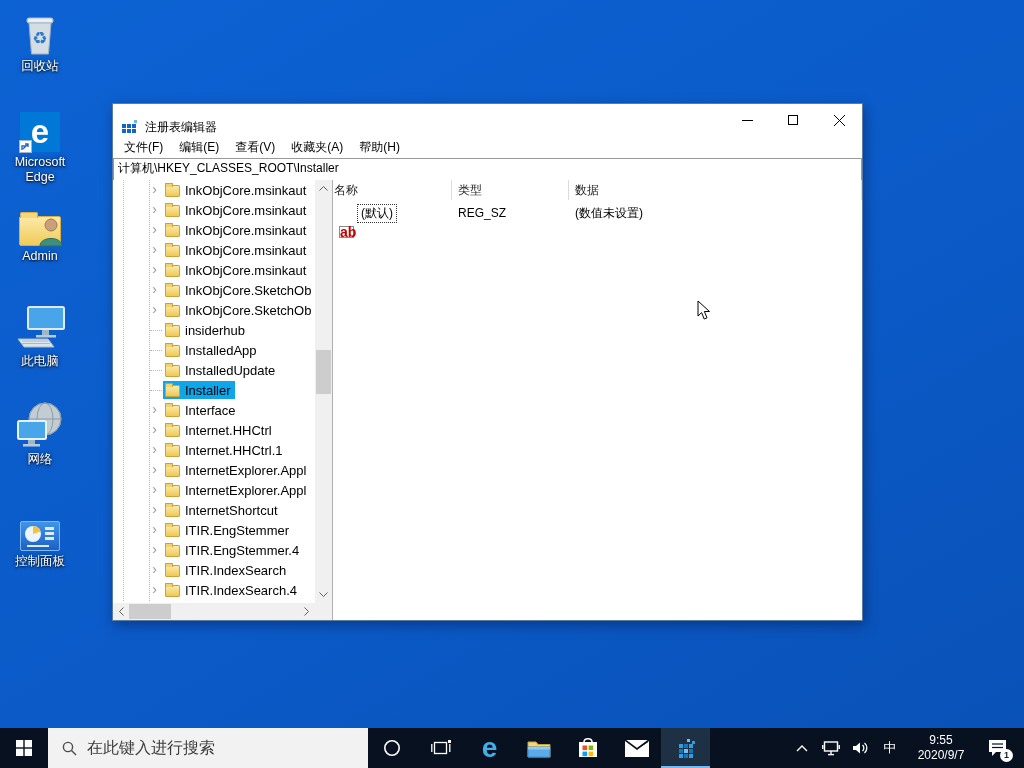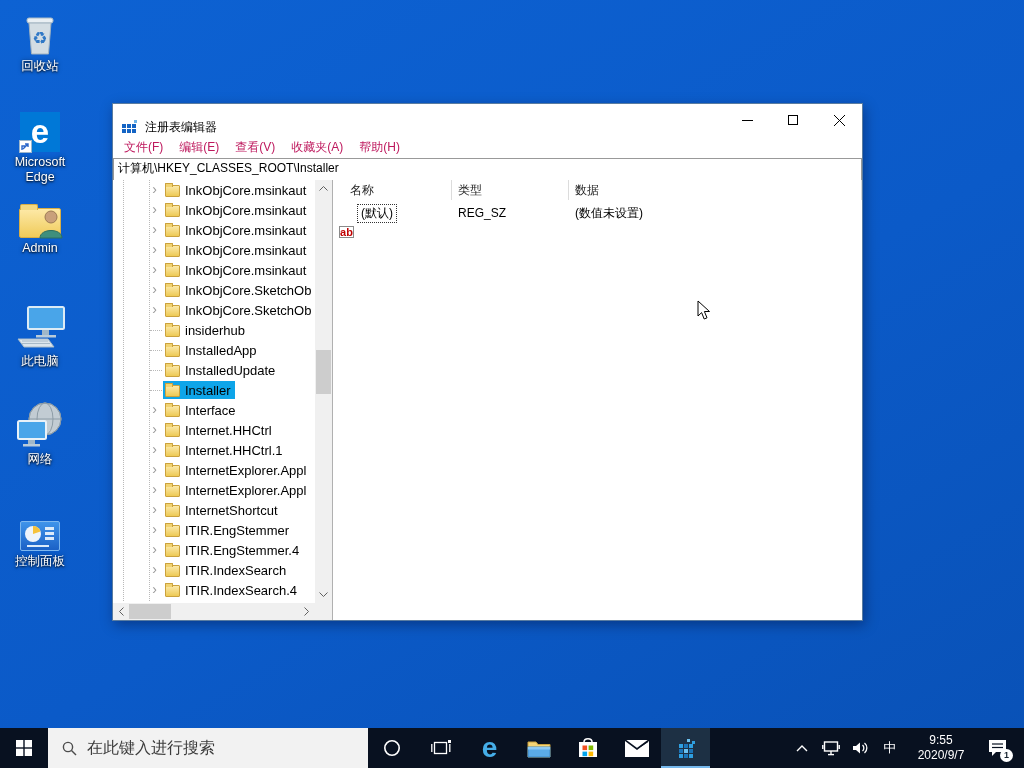--- a/index.html
+++ b/index.html
@@ -26,21 +26,21 @@
             border-radius:2px; position:relative; }
 
   
   .window { position:absolute; left:112px; top:103px; width:751px; height:518px;
             background:#fff; border:1px solid #5a7ca0; box-shadow:2px 4px 12px rgba(0,0,30,.35); }
   .titlebar { height:32px; display:flex; align-items:flex-end; padding-left:9px; background:#fff; }
   .titlebar .title { font-size:12px; color:#000; margin-left:7px; }
   .controls { margin-left:auto; display:flex; height:100%; }
   .ctrl { width:46px; height:100%; display:flex; align-items:center; justify-content:center; }
   .menubar { height:22px; display:flex; align-items:center; padding-left:3px; background:#fff; }
-  .menu-item { font-size:12px; color:#be185d; padding:3px 8px; }
+  .menu-item { font-size:12px; color:#000000; padding:3px 8px; }
   .addressbar { height:22px; background:#fff; }
   .addr-input { height:27px; border:1px solid #999; font-size:12px; color:#000;
                 line-height:19px; padding-left:4px; background:#fff; white-space:nowrap; overflow:hidden; }
   .wbody { position:absolute; left:0; right:0; top:76px; bottom:0; background:#fff; }
 
   
   .tree-pane { position:absolute; left:0; top:0; bottom:0; width:220px; border-right:1px solid #b0b0b0; background:#fff; }
   .tree-view { position:absolute; left:0; top:0; right:17px; bottom:17px; overflow:hidden; }
   .guide { position:absolute; top:0; height:421px; border-left:1px dotted #b9b9b9; }
   .g1 { left:10px; } .g2 { left:36px; }
@@ -62,30 +62,30 @@
   .hscroll { position:absolute; left:0; right:17px; bottom:0; height:17px; background:#f0f0f0; }
   .sb-corner { position:absolute; right:0; bottom:0; width:17px; height:17px; background:#f0f0f0; }
   .sb-btn { position:absolute; width:17px; height:17px; display:flex; align-items:center; justify-content:center; }
   .vthumb { position:absolute; left:1px; width:15px; top:170px; height:44px; background:#cdcdcd; }
   .hthumb { position:absolute; top:1px; height:15px; left:16px; width:42px; background:#cdcdcd; }
 
   
   .list-pane { position:absolute; left:221px; right:0; top:0; bottom:0; background:#fff; }
   .lv-header { display:flex; height:20px; }
   .lv-col { font-size:12px; color:#1f1f1f; border-right:1px solid #dcdcdc; display:flex; align-items:center; }
-  .h-name { width:118px; padding-left:16px;text-align:center; }
+  .h-name { width:118px; padding-left:0;text-align:center; }
   .h-type { width:117px; padding-left:6px; }
   .h-data { flex:1; padding-left:6px; }
   .lv-row { display:flex; height:20px; margin-top:3px; align-items:center; }
   .cell { font-size:12px; color:#000; display:flex; align-items:center; }
   .c-name { width:118px; padding-left:5px; }
   .c-type { width:117px; padding-left:6px; }
   .c-data { flex:1; padding-left:6px; }
   .ab-ic { width:15px; height:12px; background:#fff; border:1px solid #8a8a8a; color:#c00000;
-           font-size:11px; font-weight:bold; line-height:10px; text-align:center; margin-right:3px; flex:0 0 15px;margin-top:37px; }
+           font-size:14px; font-weight:bold; line-height:10px; text-align:center; margin-right:3px; flex:0 0 15px;margin-top:37px; }
   .val-name { border:1px dotted #333; padding:0 3px; }
 
   
   .taskbar { position:absolute; left:0; bottom:0; width:1024px; height:40px; background:#081120;
              display:flex; align-items:stretch; }
   .tb-btn { width:48px; display:flex; align-items:center; justify-content:center; position:relative; }
   .tb-app { width:49px; }
   .tb-btn.active { background:#1d3044; }
   .tb-btn.active::after { content:""; position:absolute; left:0; right:0; bottom:0; height:2px; background:#76b9ed; }
   .searchbox { width:320px; background:#f2f2f2; display:flex; align-items:center; padding-left:14px; gap:10px; }
@@ -123,21 +123,21 @@
         <span class="shortcut-arrow">
           <svg width="9" height="9" viewBox="0 0 9 9">
               <path d="M1 8 L1 4 L5 4 M2 7 L7 2 M4 2 L7 2 L7 5" stroke="#2a66c9" stroke-width="1.4" fill="none"></path>
             </svg>
         </span>
       </div>
     </div>
     <div class="lbl">Microsoft Edge</div>
   </div>
 
-  <div class="dicon" style="top:192px">
+  <div class="dicon" style="top:200px">
     <div class="art">
       <div class="folder-big">
         <svg width="26" height="30" viewBox="0 0 26 30" style="position:absolute;right:-4px;bottom:-2px">
           <circle cx="13" cy="8" r="6" fill="#c9a07b" stroke="#9c7a55"></circle>
           <path d="M2 29 C2 19 24 19 24 29 Z" fill="#3f8f7d" stroke="#2e6f60"></path>
         </svg>
       </div>
     </div>
     <div class="lbl">Admin</div>
   </div>

